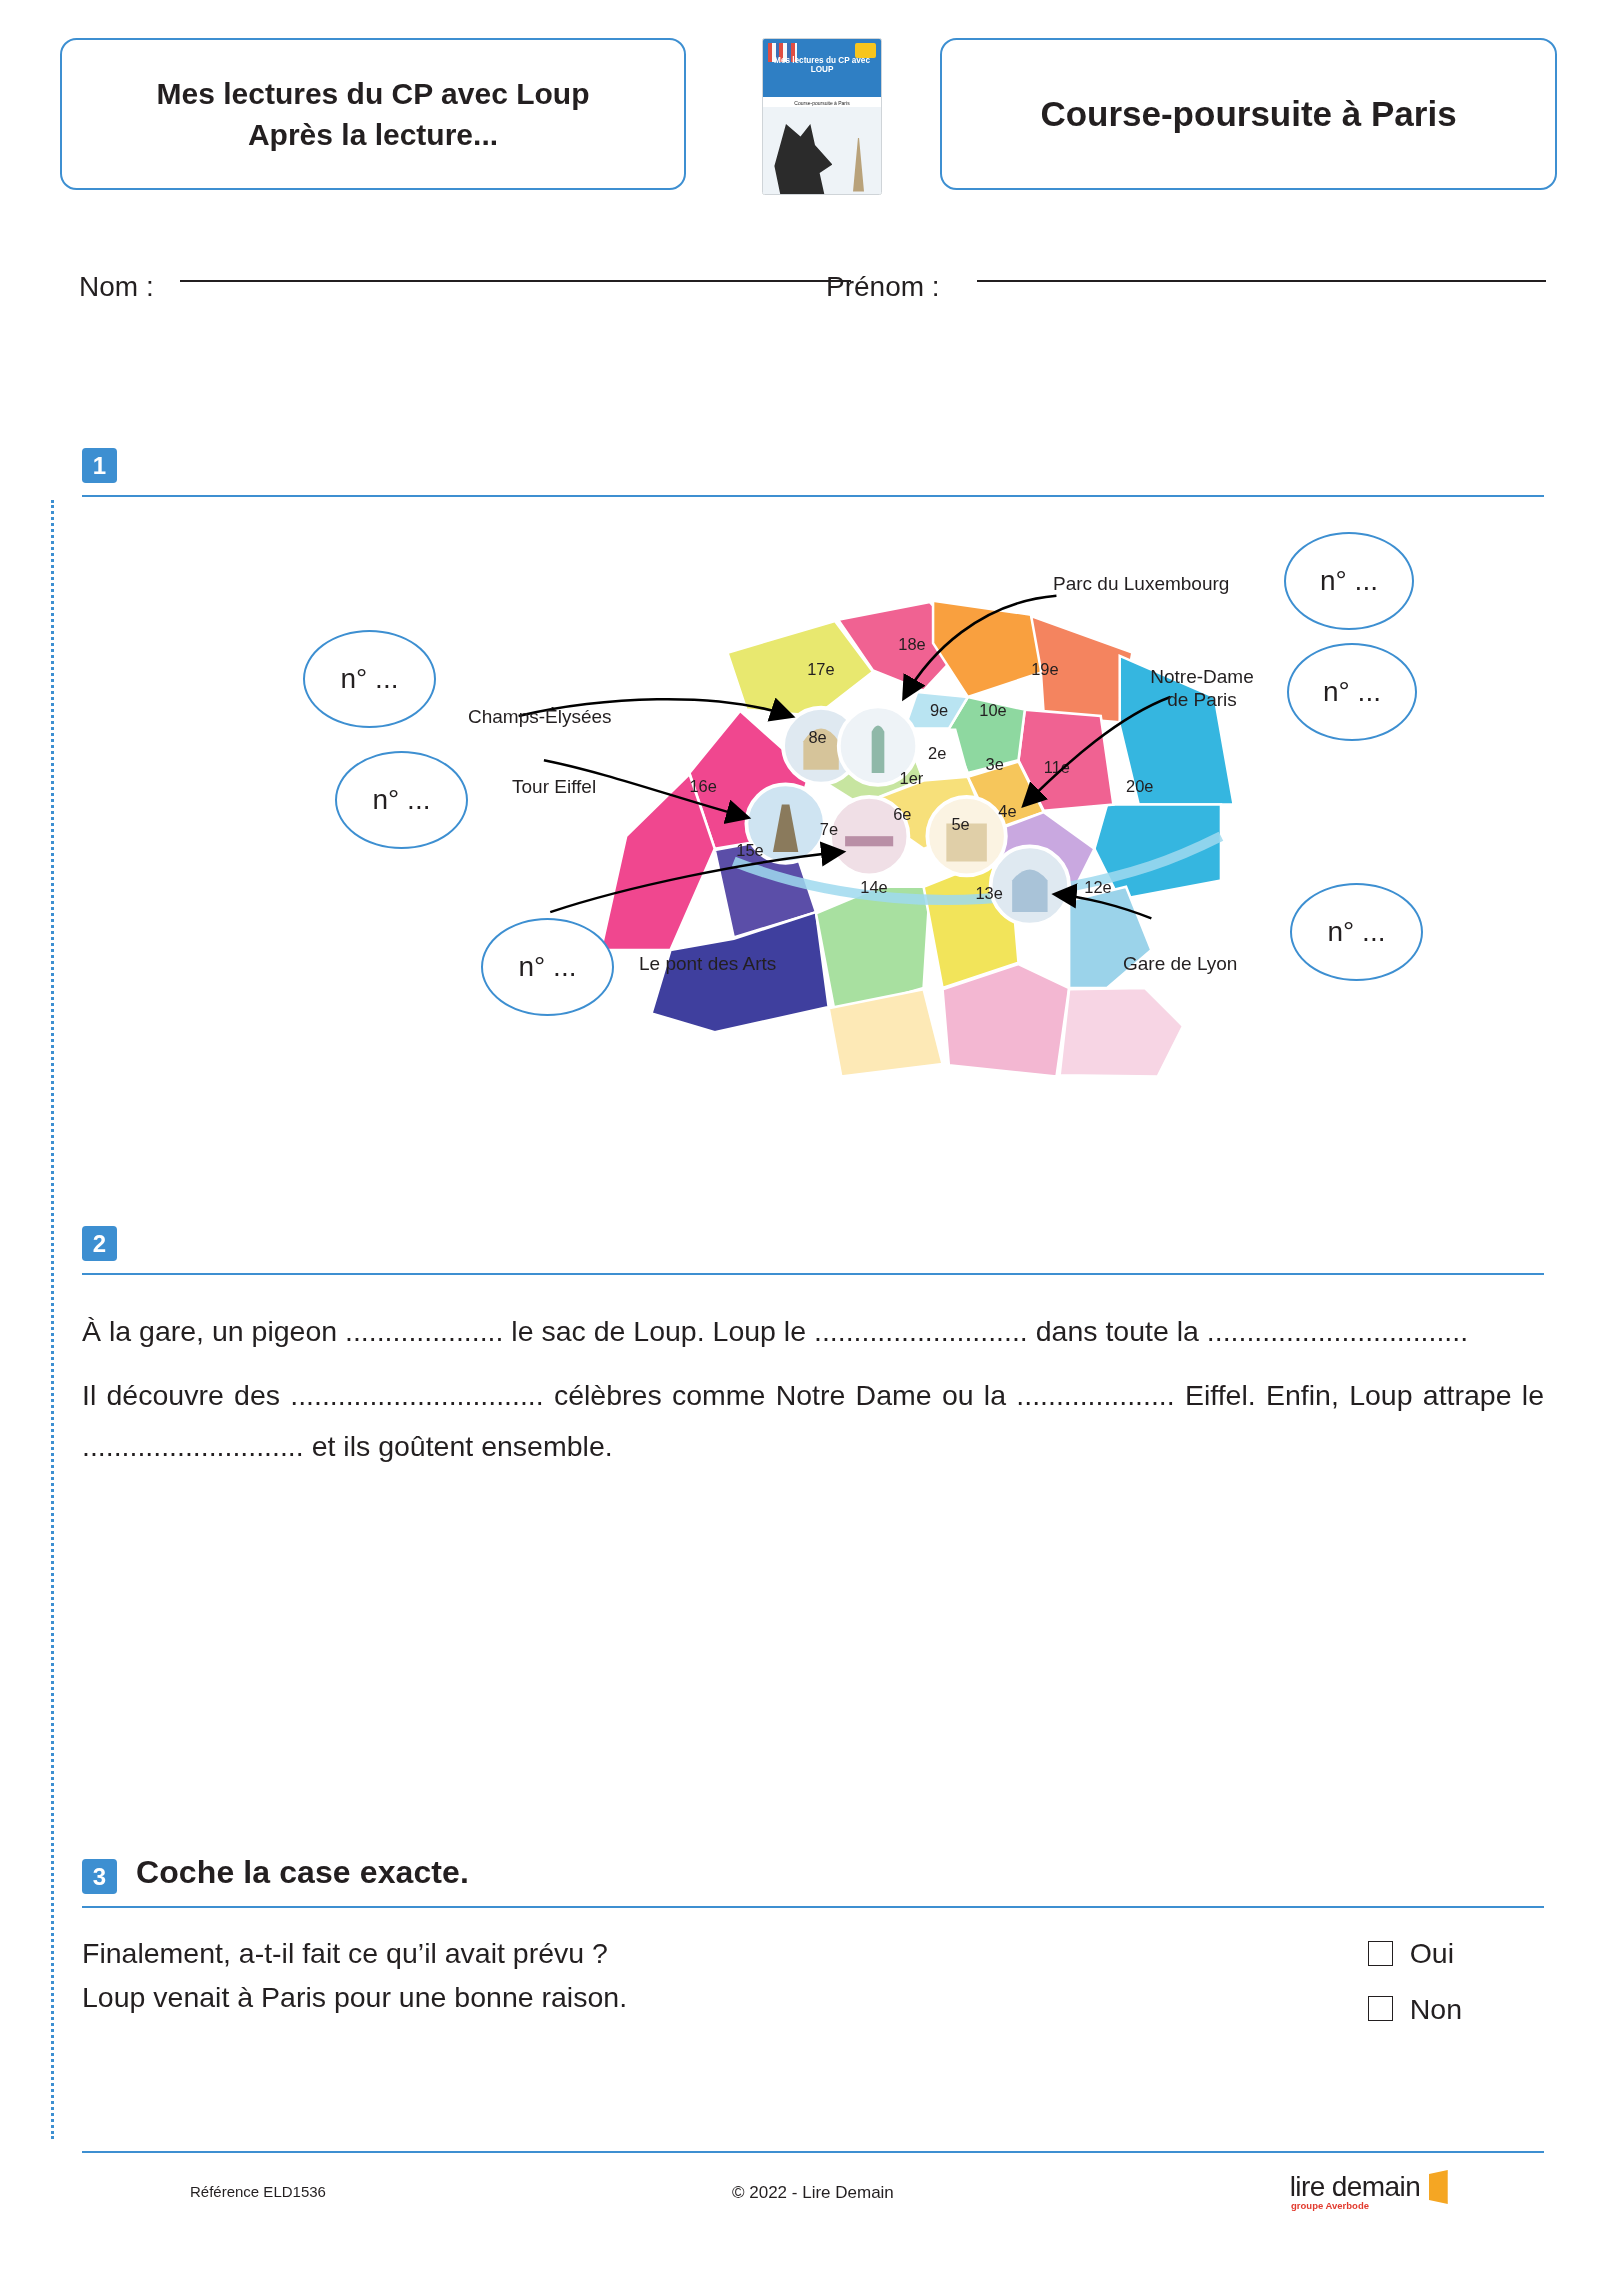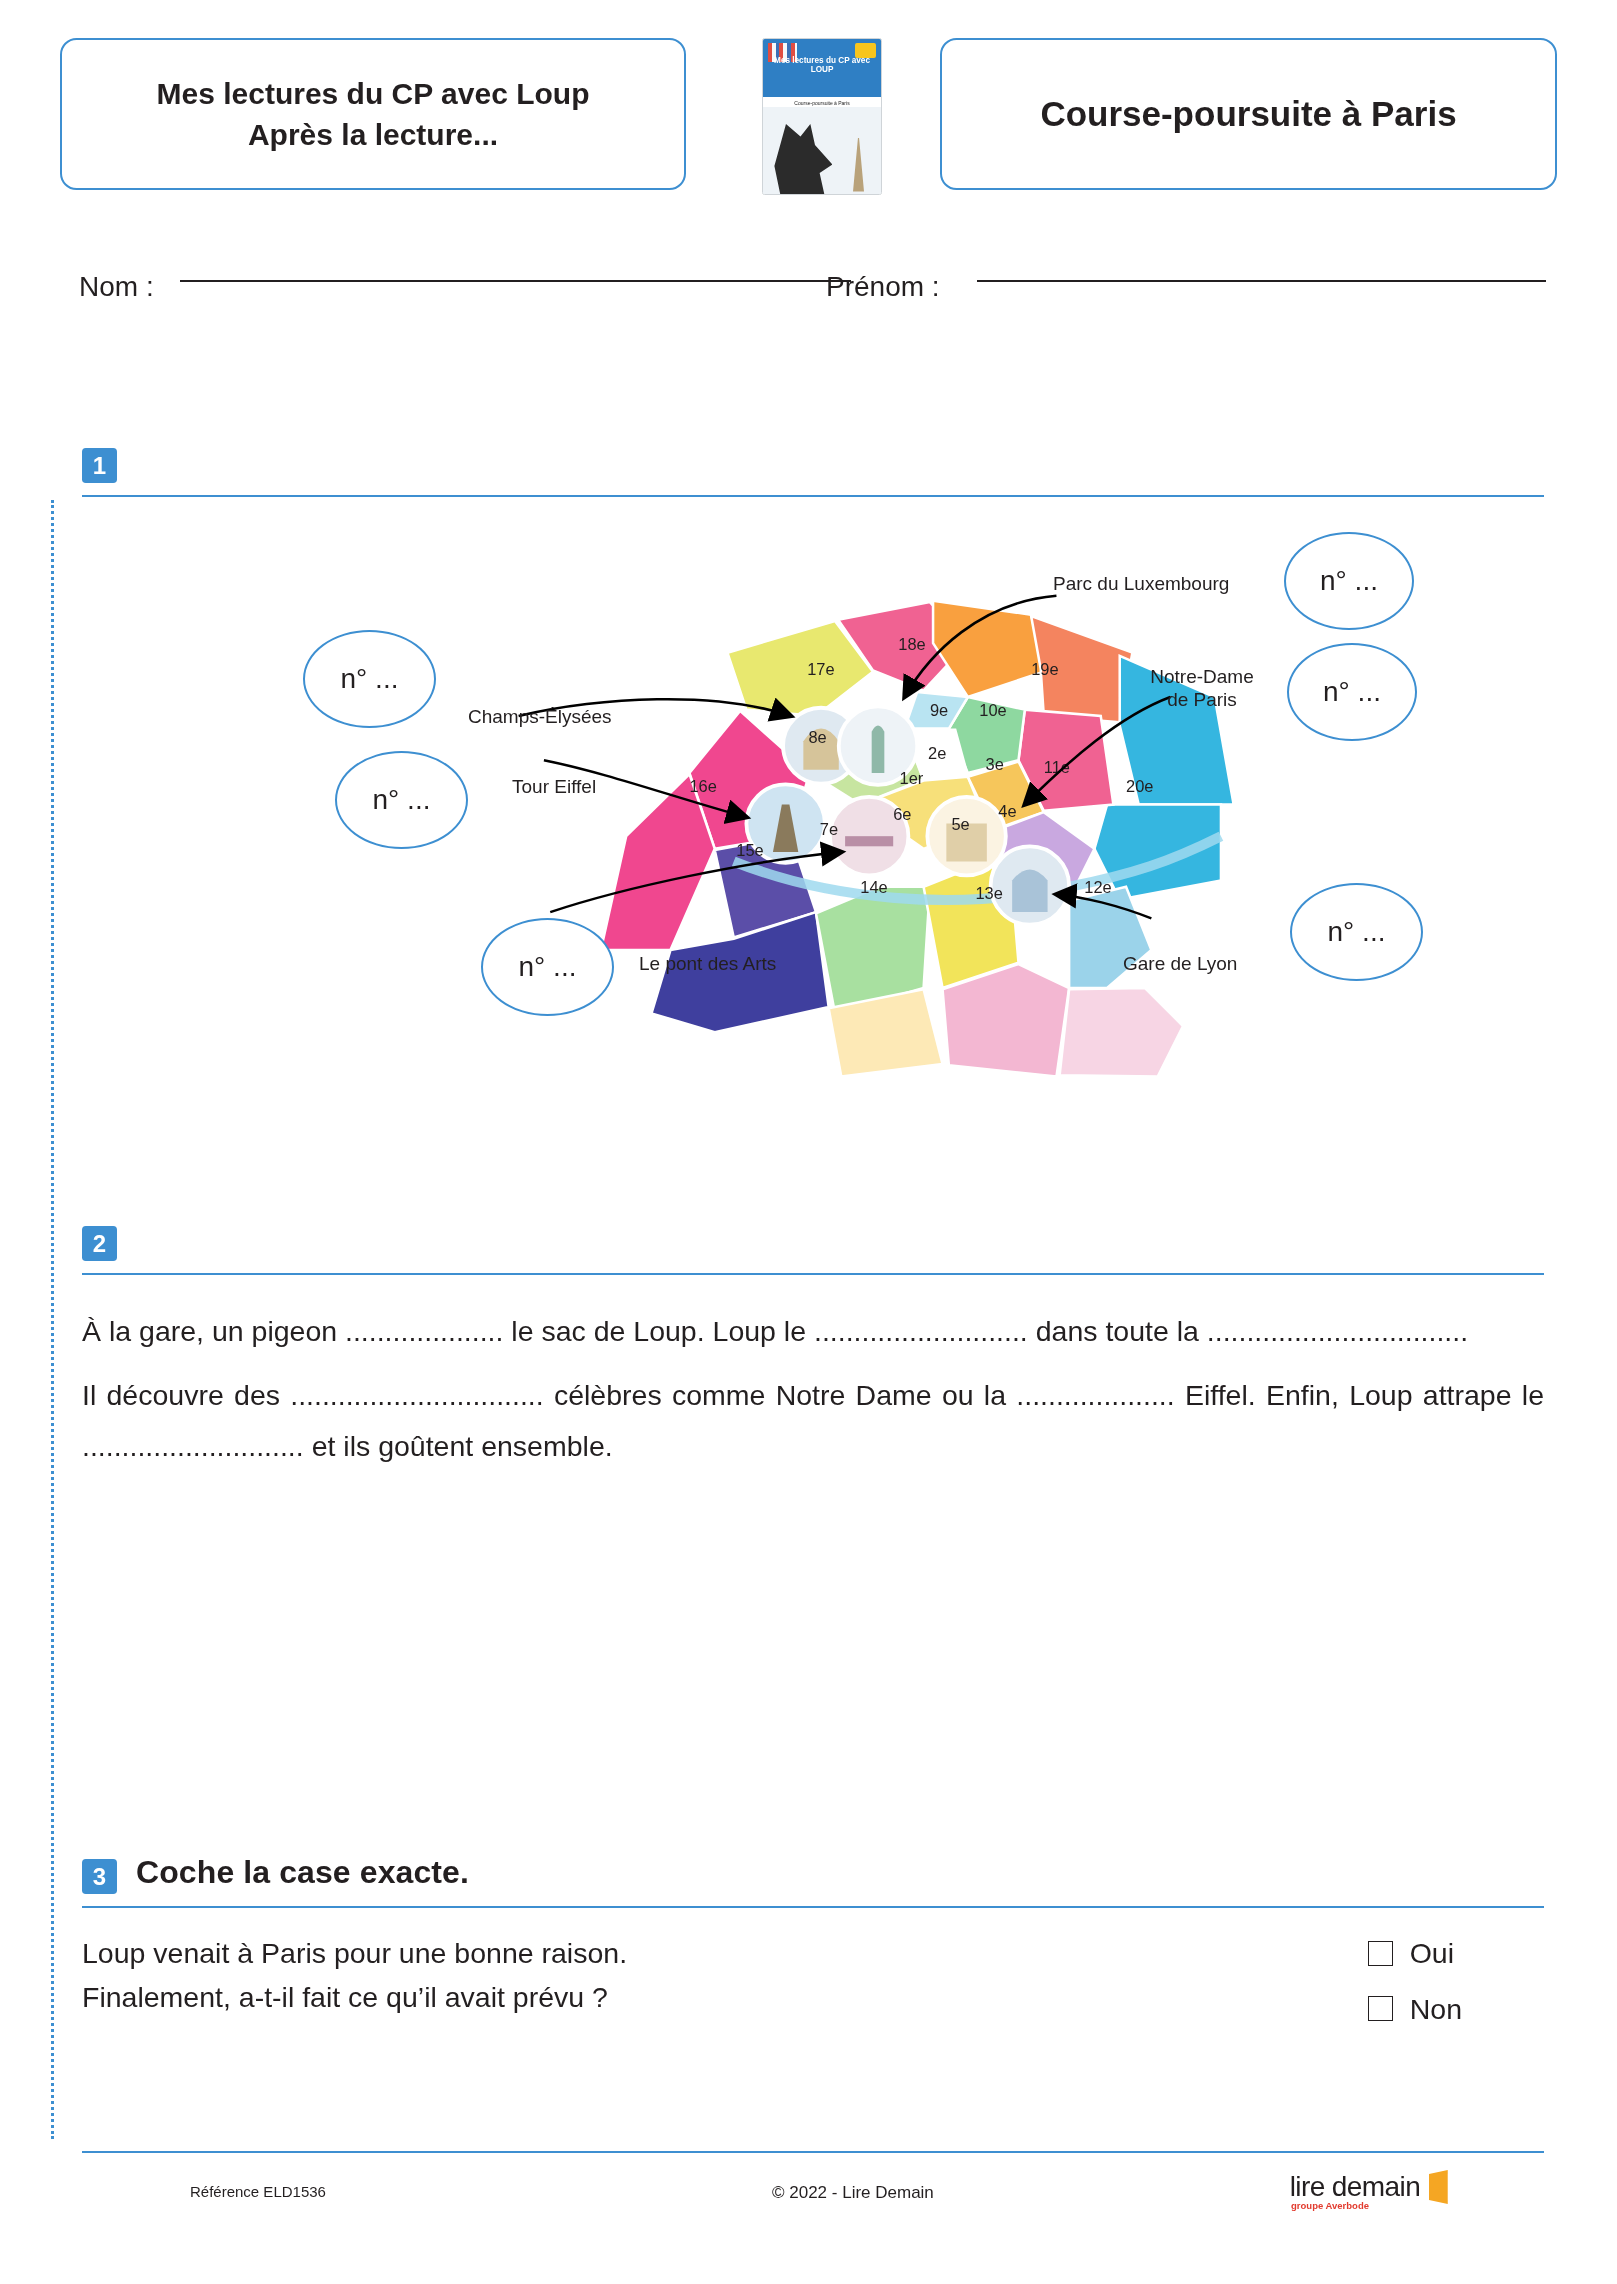--- a/index.html
+++ b/index.html
@@ -213,21 +213,21 @@
     height: 1.9px; background: #3d8fd1;
   }
   .footer {
     position:absolute;
     left: 82px; right: 73px; top: 2170px;
     height: 76px;
     font-size: 15px;
     color: #231f20;
   }
   .footer .ref { position:absolute; left: 108px; top: 12.7px; }
-  .footer .copy { position:absolute; left: 690px; top: 12.7px; font-size: 17px; }
+  .footer .copy { position:absolute; left: 650px; top: 12.7px; font-size: 17px; }
   .logo { position:absolute; right: 76px; top: 0px; display:flex; align-items:center; }
   .logo .logo-text { font-size: 28px; font-weight: normal; color:#231f20; letter-spacing:-0.6px; }
   .logo .logo-sub { position:absolute; left: 1.3px; top: 29px; font-size: 9.5px; color:#e23b2e; font-weight:bold;}
   .logo .logo-book {
     width: 39px; height: 34px; margin-left: 8.9px;
     background: #f5a623;
     clip-path: polygon(0% 12%, 48% 0%, 48% 100%, 0% 88%, 0% 12%);
     position: relative;
   }
   .logo .logo-book::after {
@@ -405,22 +405,22 @@
 
 <div class="section" id="ex3">
   <div class="sec-head">
     <div class="sec-num">3</div>
     <div class="sec-title">Coche la case exacte.</div>
     <div class="sec-rule"></div>
   </div>
 
   <div class="q3-wrap">
     <div class="q3-lines">
+      <div>Finalement, a-t-il fait ce qu’il avait prévu ?</div>
       <div>Loup venait à Paris pour une bonne raison.</div>
-      <div>Finalement, a-t-il fait ce qu’il avait prévu ?</div>
     </div>
     <div class="q3-choices">
       <div class="choice">
         <span class="checkbox"></span>
         <span>Oui</span>
       </div>
       <div class="choice">
         <span class="checkbox"></span>
         <span>Non</span>
       </div>

